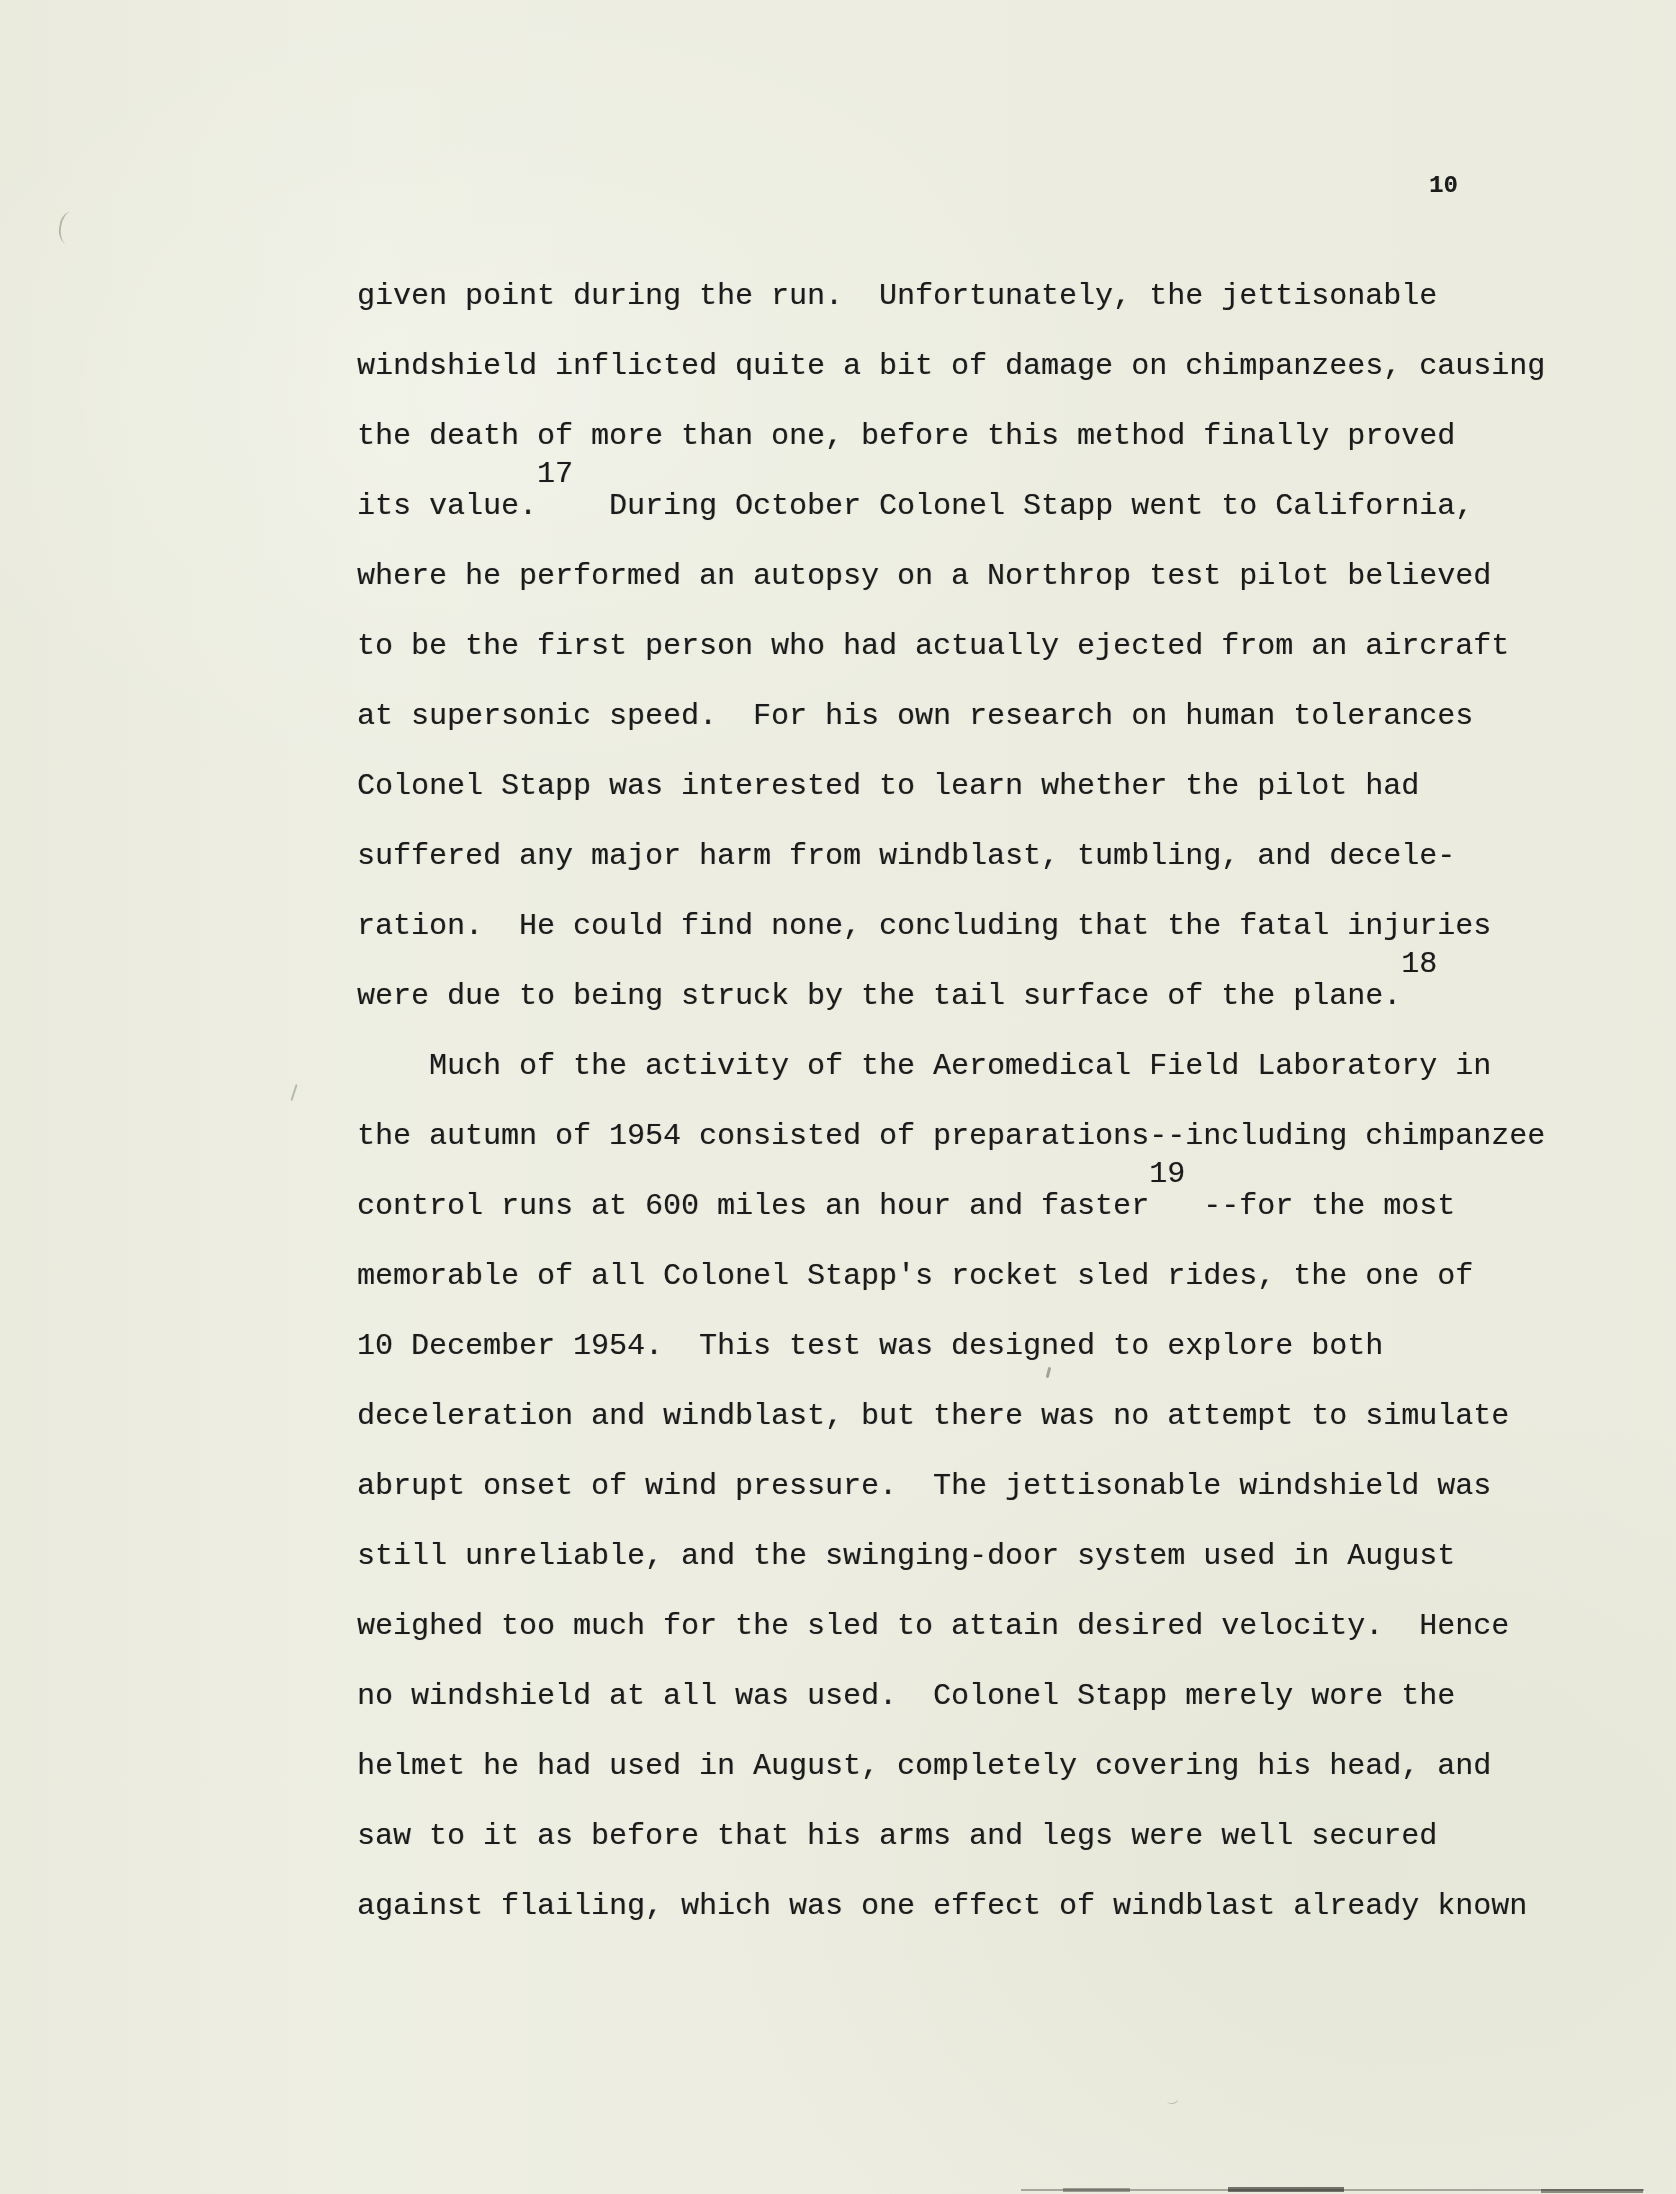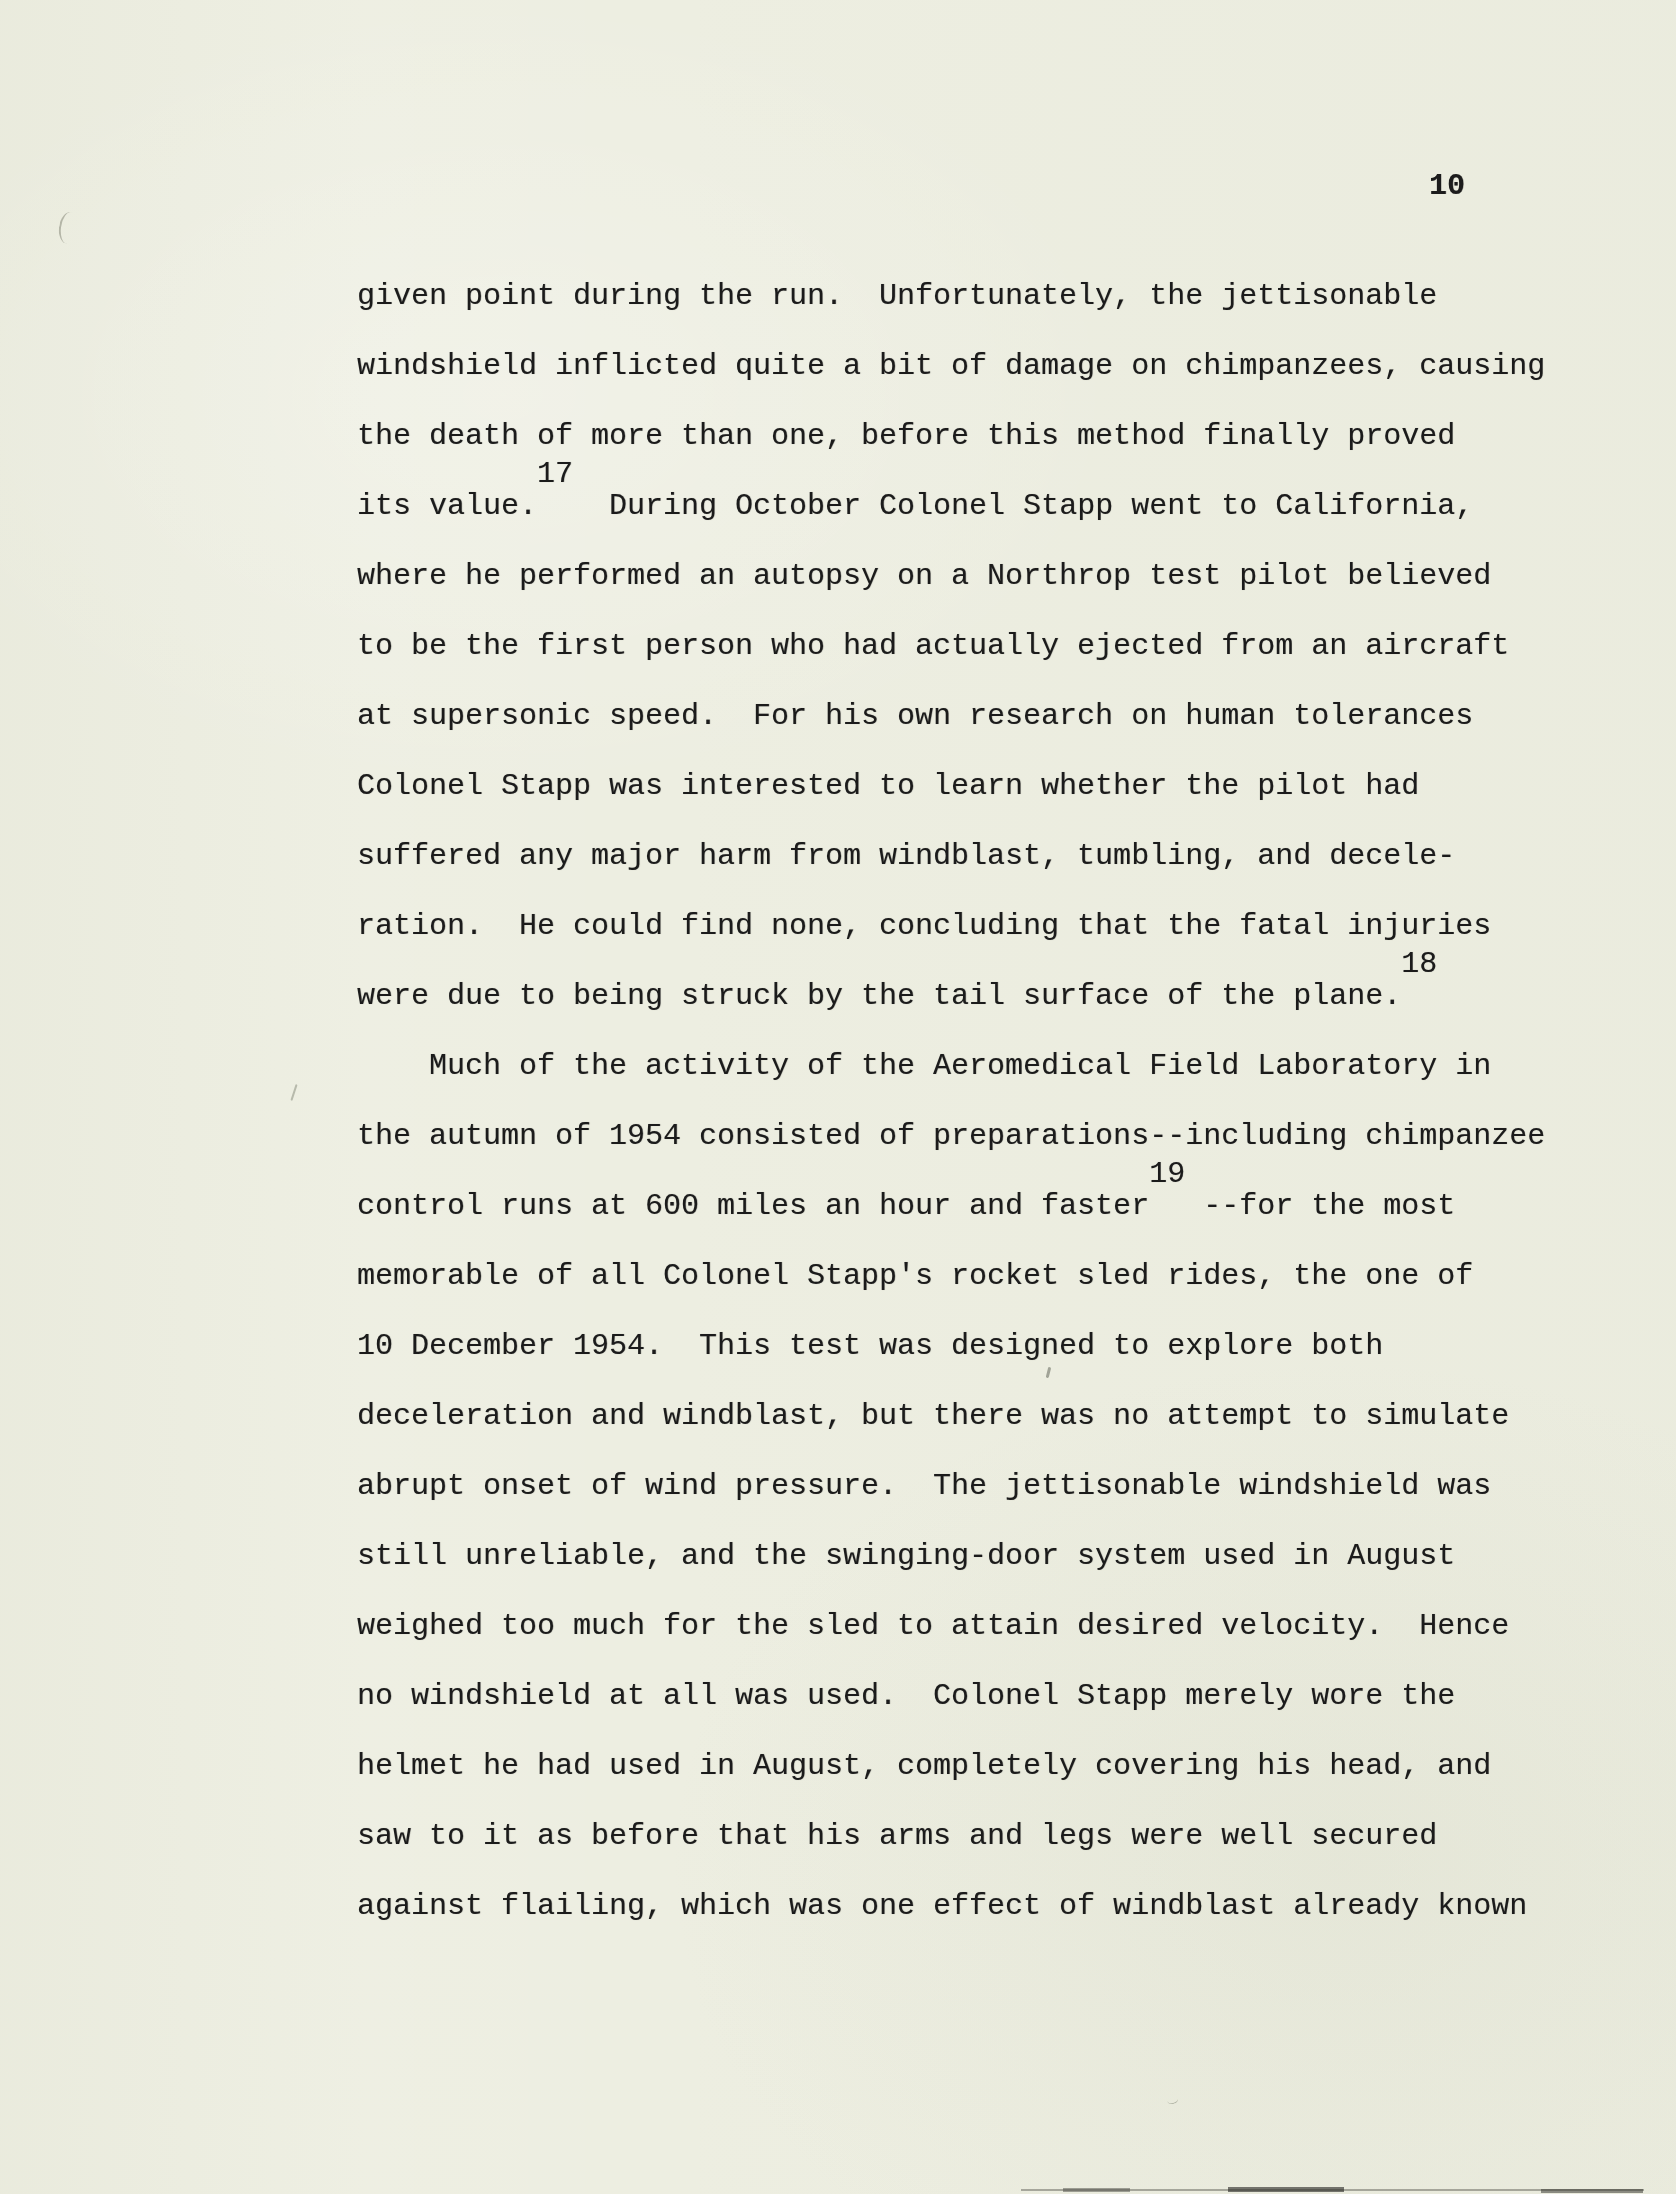--- a/index.html
+++ b/index.html
@@ -21,21 +21,21 @@
     background-color: #edeee1;
     background-image:
       radial-gradient(ellipse 983px 632px at 30% 18%, rgba(255,255,255,0.22), rgba(255,255,255,0) 65%),
       radial-gradient(ellipse 1123px 842px at 80% 85%, rgba(196,200,178,0.16), rgba(196,200,178,0) 60%),
       linear-gradient(90deg, rgba(205,208,188,0.10) 0%, rgba(255,255,255,0.06) 22%, rgba(255,255,255,0) 40%, rgba(205,208,188,0.08) 100%);
   }
   .page-number {
     position: absolute;
     left: 1429px;
     top: 168px;
-    font-size: 30px;
+    font-size: 24px;
     font-weight: 700;
     line-height: 36px;
     color: #1c1c1c;
     text-shadow: 0.4px 0.4px 0.6px rgba(25,25,25,0.4);
   }
   .text-block {
     position: absolute;
     left: 357px;
     top: 261px;
     width: 1221px;

